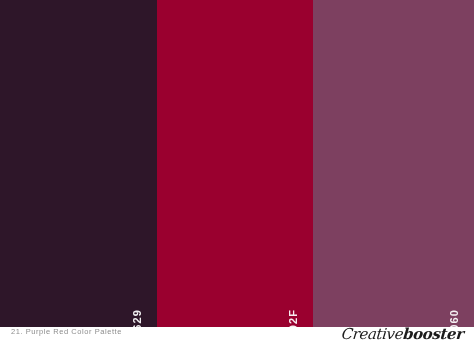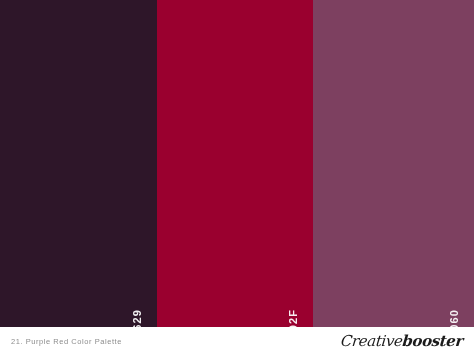--- a/index.html
+++ b/index.html
@@ -53,21 +53,20 @@
     line-height: 1;
   }
   .footer-bar {
     position: absolute;
     left: 0;
     top: 327px;
     width: 474px;
     height: 28px;
     background: #ffffff;
     display: flex;
-    align-items: center;
     justify-content: space-between;
     padding: 0 11px;
     box-sizing: border-box;
   }
   .caption {
     font-family: "Liberation Sans", sans-serif;
     font-size: 7.5px;
     letter-spacing: 0.55px;
     color: #8d8d8d;
     white-space: nowrap;

